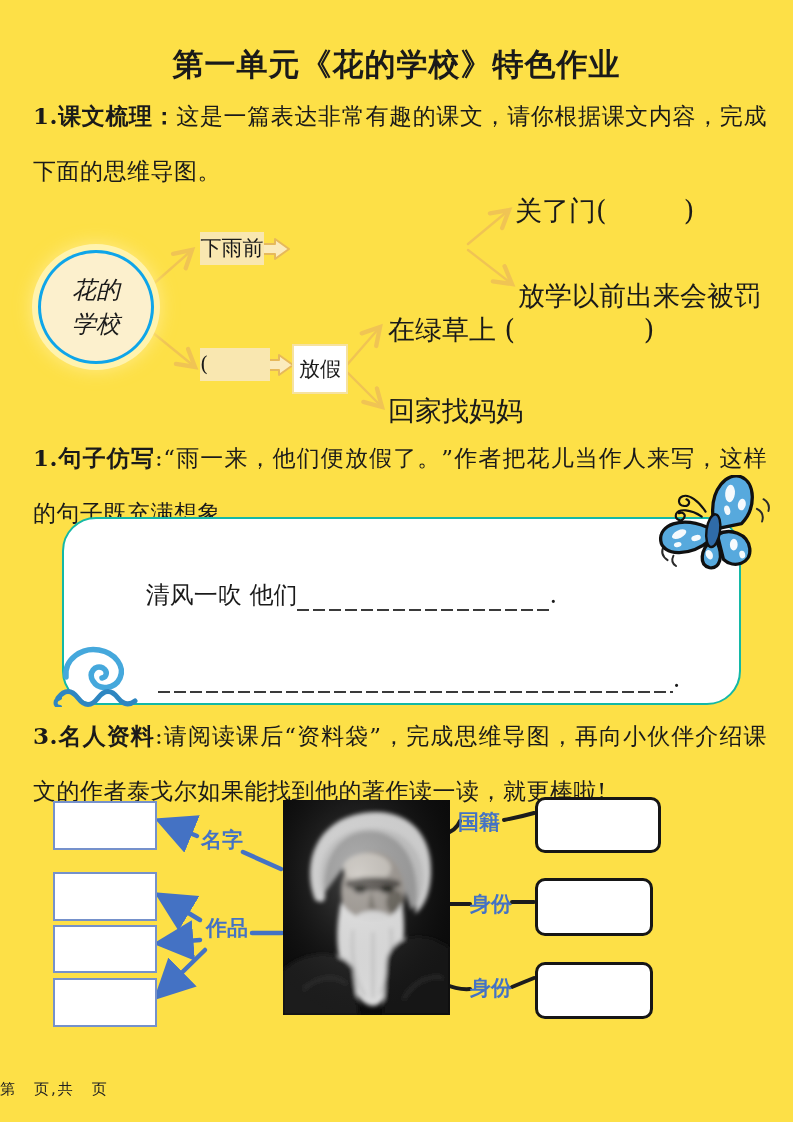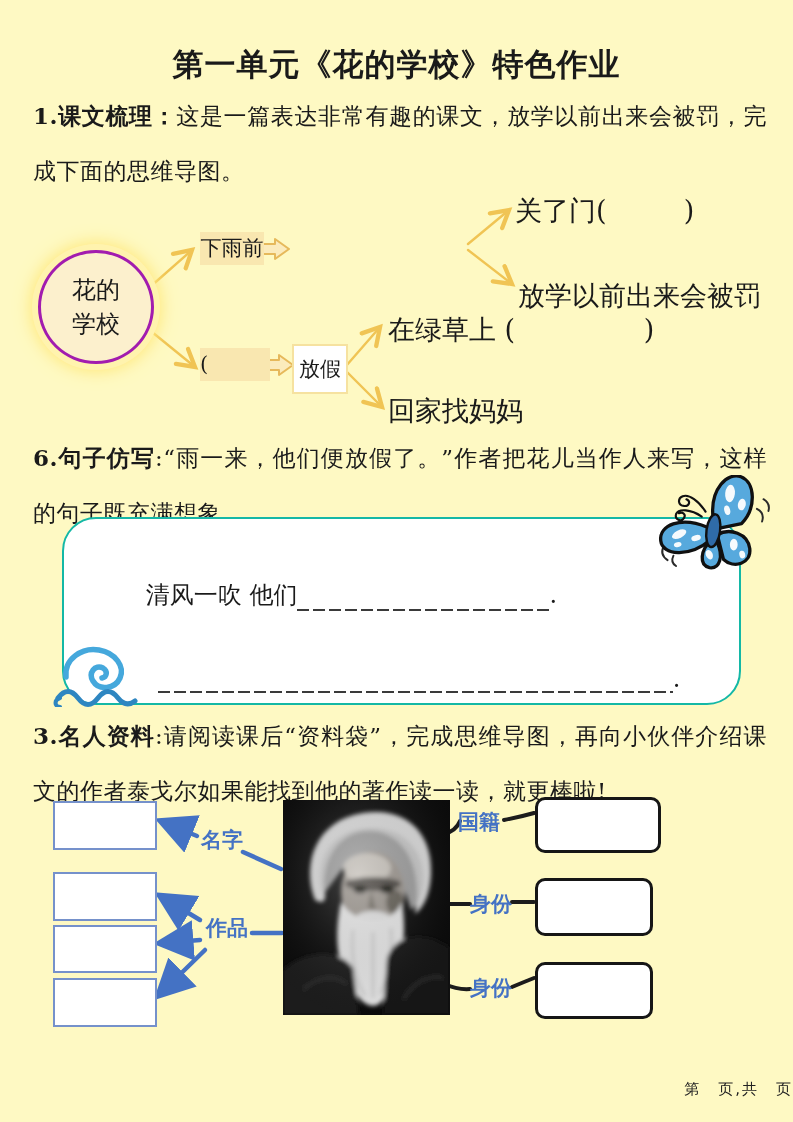--- a/index.html
+++ b/index.html
@@ -1,58 +1,58 @@
 <!DOCTYPE html>
 <html><head>
 <meta charset="utf-8">
 <style>
   html,body{margin:0;padding:0;background:#e8e8e8;}
-  .page{position:relative;width:793px;height:1122px;background:#fef9c3;margin:0 auto;
+  .page{position:relative;width:793px;height:1122px;background:#fde047;margin:0 auto;
         font-family:"DejaVu Serif","Liberation Serif",serif;color:#1a1a1a;overflow:hidden;}
   .abs{position:absolute;}
   
   .doc-title{left:0;top:44px;width:793px;text-align:center;font-size:31px;font-weight:900;letter-spacing:1px;}
   .para{left:33px;width:734px;font-size:23px;line-height:55px;letter-spacing:0.5px;text-align:justify;}
   .para b{font-weight:900;}
   
   .mindmap{left:0;top:190px;width:793px;height:243px;}
   .mm-svg{left:0;top:0;width:793px;height:243px;z-index:1;}
   .mm-root{left:38px;top:60px;width:110px;height:108px;border-radius:50%;
-           background:#FCF0CD;border:3px solid #a21caf;
+           background:#FCF0CD;border:3px solid #0ea5e9;
            box-shadow:0 0 0 6px #FFF3AE, 0 0 16px 8px #FFE97E;
            display:flex;flex-direction:column;align-items:center;justify-content:center;
-           font-size:24px;line-height:34px;z-index:2;}
+           font-size:24px;line-height:34px;z-index:2;font-style:italic;}
   .mm-hl{background:#F9E7B0;font-size:21px;line-height:33px;text-align:center;white-space:pre;z-index:2;}
   .mm-node{background:#fff;border:2px solid #F6E2A0;font-size:21px;display:flex;align-items:center;
            justify-content:center;white-space:nowrap;z-index:2;}
   .mm-leaf{font-size:27px;white-space:pre;z-index:2;}
   
   .sent-box{left:62px;top:517px;width:675px;height:184px;border:2px solid #14b8a6;border-radius:34px;background:#fff;}
   .fill-line{position:absolute;font-size:24px;white-space:pre;}
   .blank{display:inline-block;height:24px;vertical-align:bottom;
          background:repeating-linear-gradient(90deg,#3a3a3a 0 12px,transparent 12px 16px) left bottom/100% 2px no-repeat;}
   
   .authmap{left:0;top:790px;width:793px;height:255px;padding-left:32px;}
   .am-svg{left:0;top:0;width:793px;height:255px;z-index:1;}
   .am-box-l{background:#fff;border:2px solid #7591CB;z-index:2;}
   .am-box-r{background:#fff;border:3px solid #161616;border-radius:10px;z-index:2;}
   .am-label{color:#4472C4;font-weight:bold;font-size:21px;white-space:nowrap;z-index:3;}
   .photo{left:283px;top:10px;width:167px;height:215px;z-index:2;}
-  .footer{left:0;top:1080px;width:793px;text-align:right;font-size:15px;color:#222;
+  .footer{left:0;top:1080px;width:793px;text-align:left;font-size:15px;color:#222;
           font-family:"DejaVu Sans","Liberation Sans",sans-serif;letter-spacing:2px;}
   .deco{z-index:5;}
 </style>
 </head>
 <body>
 
 <div class="page">
 
   <div class="abs doc-title">第一单元《花的学校》特色作业</div>
 
-  <div class="abs para" style="top:88px;"><b>1.课文梳理：</b><span>这是一篇表达非常有趣的课文，放学以前出来会被罚，完成下面的思维导图。</span></div>
+  <div class="abs para" style="top:88px;"><b>1.课文梳理：</b><span>这是一篇表达非常有趣的课文，请你根据课文内容，完成下面的思维导图。</span></div>
 
   <div class="abs mindmap">
     <svg class="abs mm-svg" viewBox="0 0 793 243">
       <defs>
         <marker id="goldV" markerWidth="12" markerHeight="12" refX="8" refY="5" orient="auto">
           <path d="M1,1 L8,5 L1,9" fill="none" stroke="#F0C454" stroke-width="1.8" stroke-linecap="round"></path>
         </marker>
       </defs>
       <g stroke="#F0C454" stroke-width="2.4" fill="none" stroke-linecap="round">
         <path d="M150,97 L192,60" marker-end="url(#goldV)"></path>
@@ -73,21 +73,21 @@
     </div>
     <div class="abs mm-hl" style="left:200px;top:42px;width:64px;">下雨前</div>
     <div class="abs mm-leaf" style="left:515px;top:3px;">关了门(         )</div>
     <div class="abs mm-leaf" style="left:518px;top:88px;">放学以前出来会被罚</div>
     <div class="abs mm-hl" style="left:200px;top:158px;width:70px;">(             )</div>
     <div class="abs mm-node" style="left:292px;top:154px;width:52px;height:46px;">放假</div>
     <div class="abs mm-leaf" style="left:388px;top:122px;">在绿草上 (               )</div>
     <div class="abs mm-leaf" style="left:388px;top:203px;">回家找妈妈</div>
   </div>
 
-  <div class="abs para" style="top:430px;"><b>6.句子仿写</b><span>:“雨一来，他们便放假了。”作者把花儿当作人来写，这样的句子既充满想象，</span></div>
+  <div class="abs para" style="top:430px;"><b>1.句子仿写</b><span>:“雨一来，他们便放假了。”作者把花儿当作人来写，这样的句子既充满想象，</span></div>
 
   <div class="abs sent-box">
     <div class="fill-line" style="left:36px;top:32px;">
       <span>清风一吹 他们</span><span class="blank" style="width:252px;"></span><span>.</span>
     </div>
     <div class="fill-line" style="left:48px;top:118px;">
       <span></span><span class="blank" style="width:515px;"></span><span>.</span>
     </div>
   </div>
 

